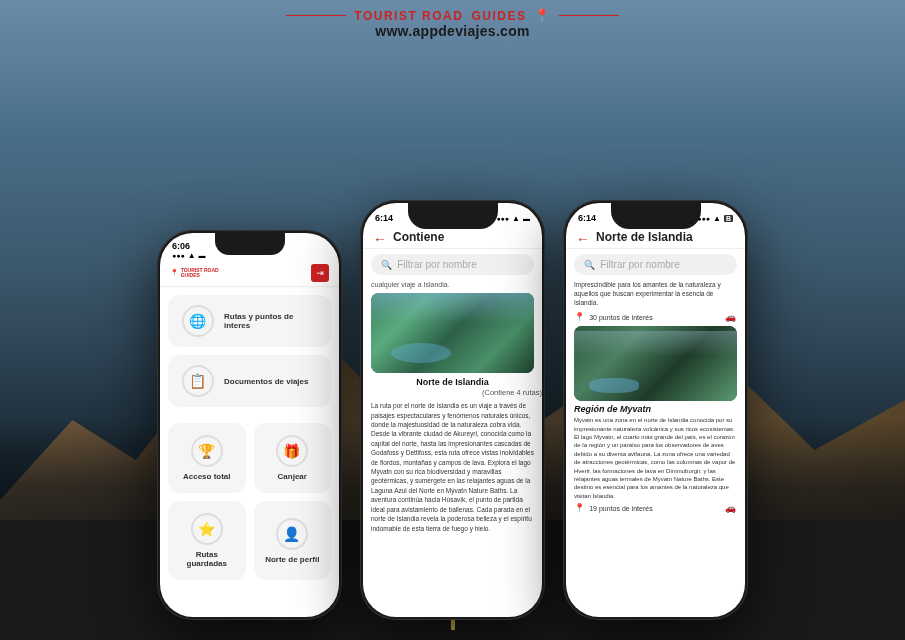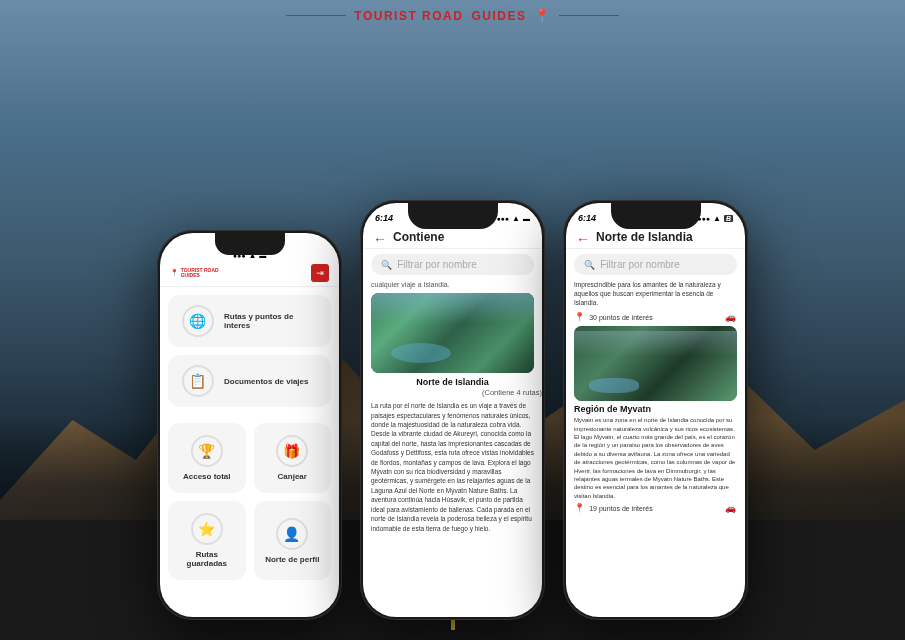--- a/index.html
+++ b/index.html
@@ -121,27 +121,25 @@
       height: 26px;
       background: #1a1a1a;
       border-radius: 0 0 18px 18px;
       z-index: 20;
     }
 
     
     .status-bar {
       display: flex;
       justify-content: space-between;
-      align-items: center;
       padding: 6px 12px 2px;
       font-size: 8px;
       font-weight: 600;
       color: #000;
       margin-top: 0;
-      font-style: italic;
     }
     .status-time { font-size: 9px; font-weight: 700; }
     .status-icons { display: flex; gap: 3px; align-items: center; }
 
     
     .phone1-header {
       display: flex;
       justify-content: space-between;
       align-items: center;
       padding: 2px 10px 4px;
@@ -327,20 +325,21 @@
       border-radius: 8px;
       overflow: hidden;
       background: linear-gradient(135deg, #4a7c59 0%, #2d5a3d 40%, #6a9c72 70%, #1e3a28 100%);
       position: relative;
     }
     .p3-region-title {
       font-size: 9px;
       font-weight: 700;
       color: #111;
       padding: 0 8px 2px;
+      font-style: italic;
     }
     .p3-region-desc {
       padding: 0 8px;
       font-size: 6px;
       color: #333;
       line-height: 1.4;
     }
     .p3-poi-row2 {
       display: flex;
       align-items: center;
@@ -395,20 +394,21 @@
 <div class="bg-road"></div>
 
 <div class="header">
   <div class="header-line">
     <div class="header-line-bar"></div>
     <span style="font-size:12px; font-weight:800; color:#cc2222; letter-spacing:1.5px; text-transform:uppercase;">TOURIST ROAD</span>
     <span style="font-size:12px; font-weight:800; color:#cc2222; letter-spacing:1.5px; text-transform:uppercase;">GUIDES</span>
     <span style="color:#cc2222; font-size:13px;">📍</span>
     <div class="header-line-bar"></div>
   </div>
+  <span class="website">www.appdeviajes.com</span>
 </div>
 
 <div class="phones-container">
 
   <div class="phone">
     <div class="phone-inner">
       <div class="phone-notch"></div>
 
       <div class="status-bar" style="padding-top:8px;flex-direction:column;">
         <span class="status-time">6:06</span>

